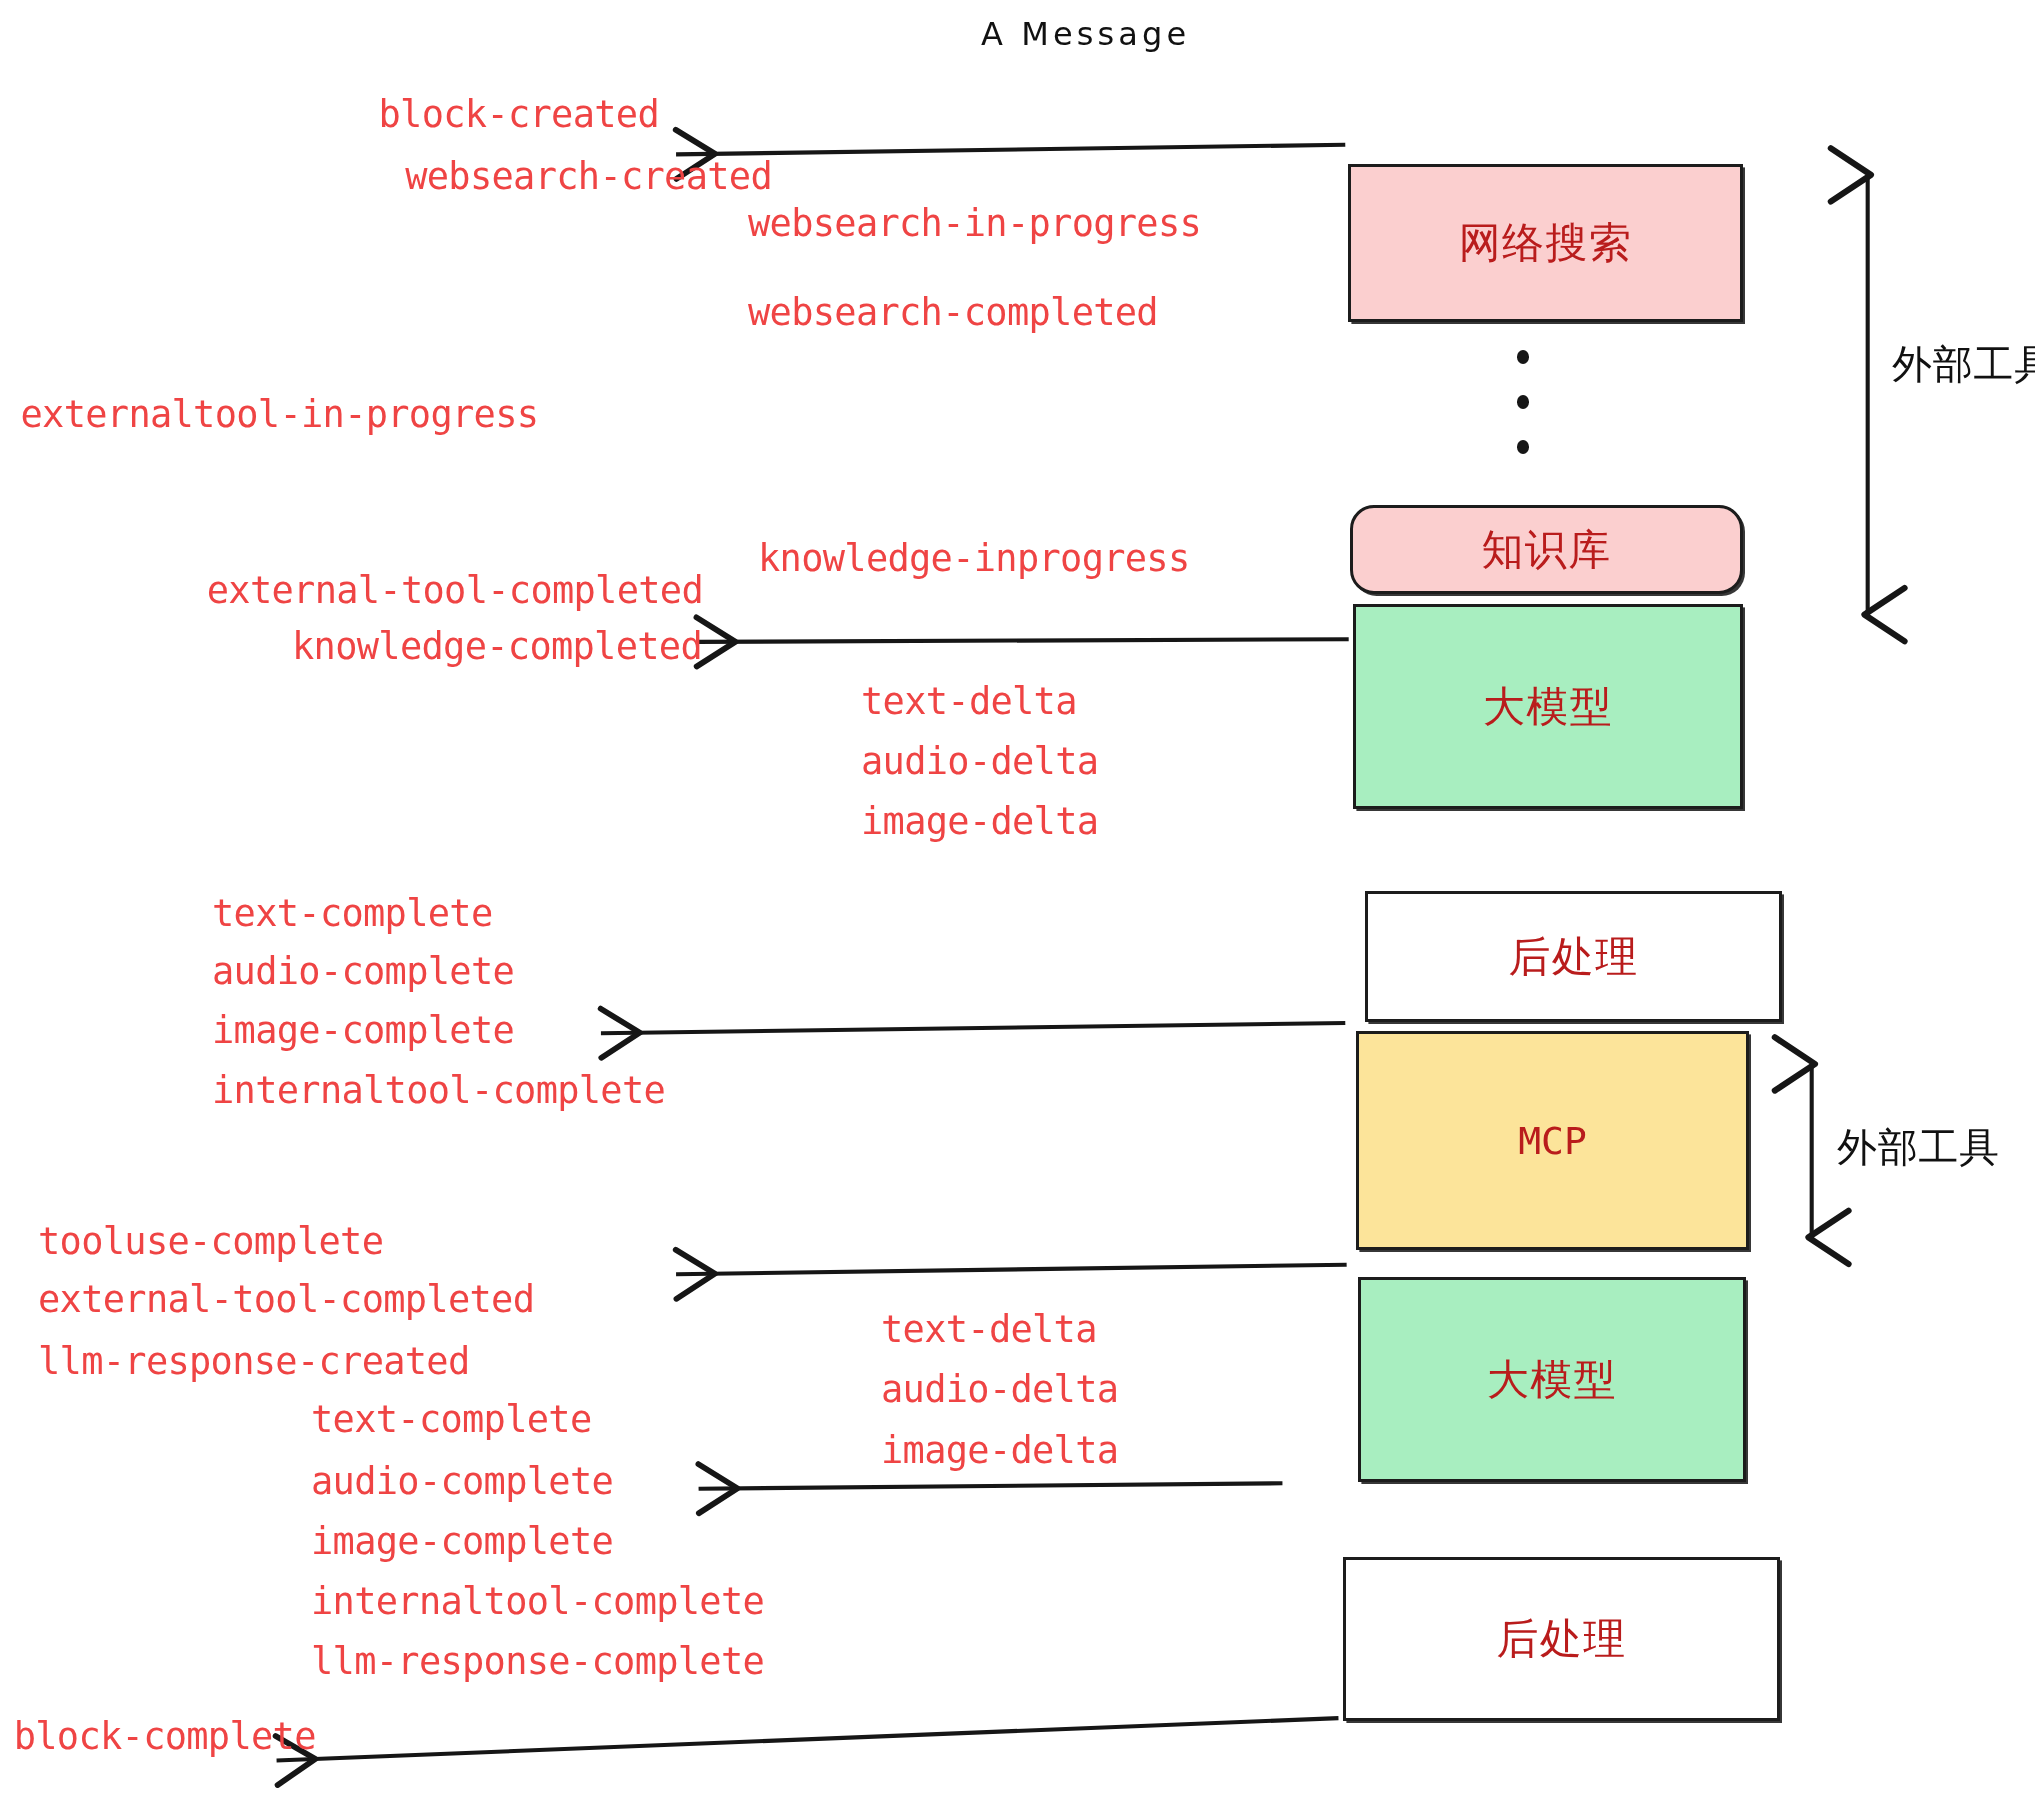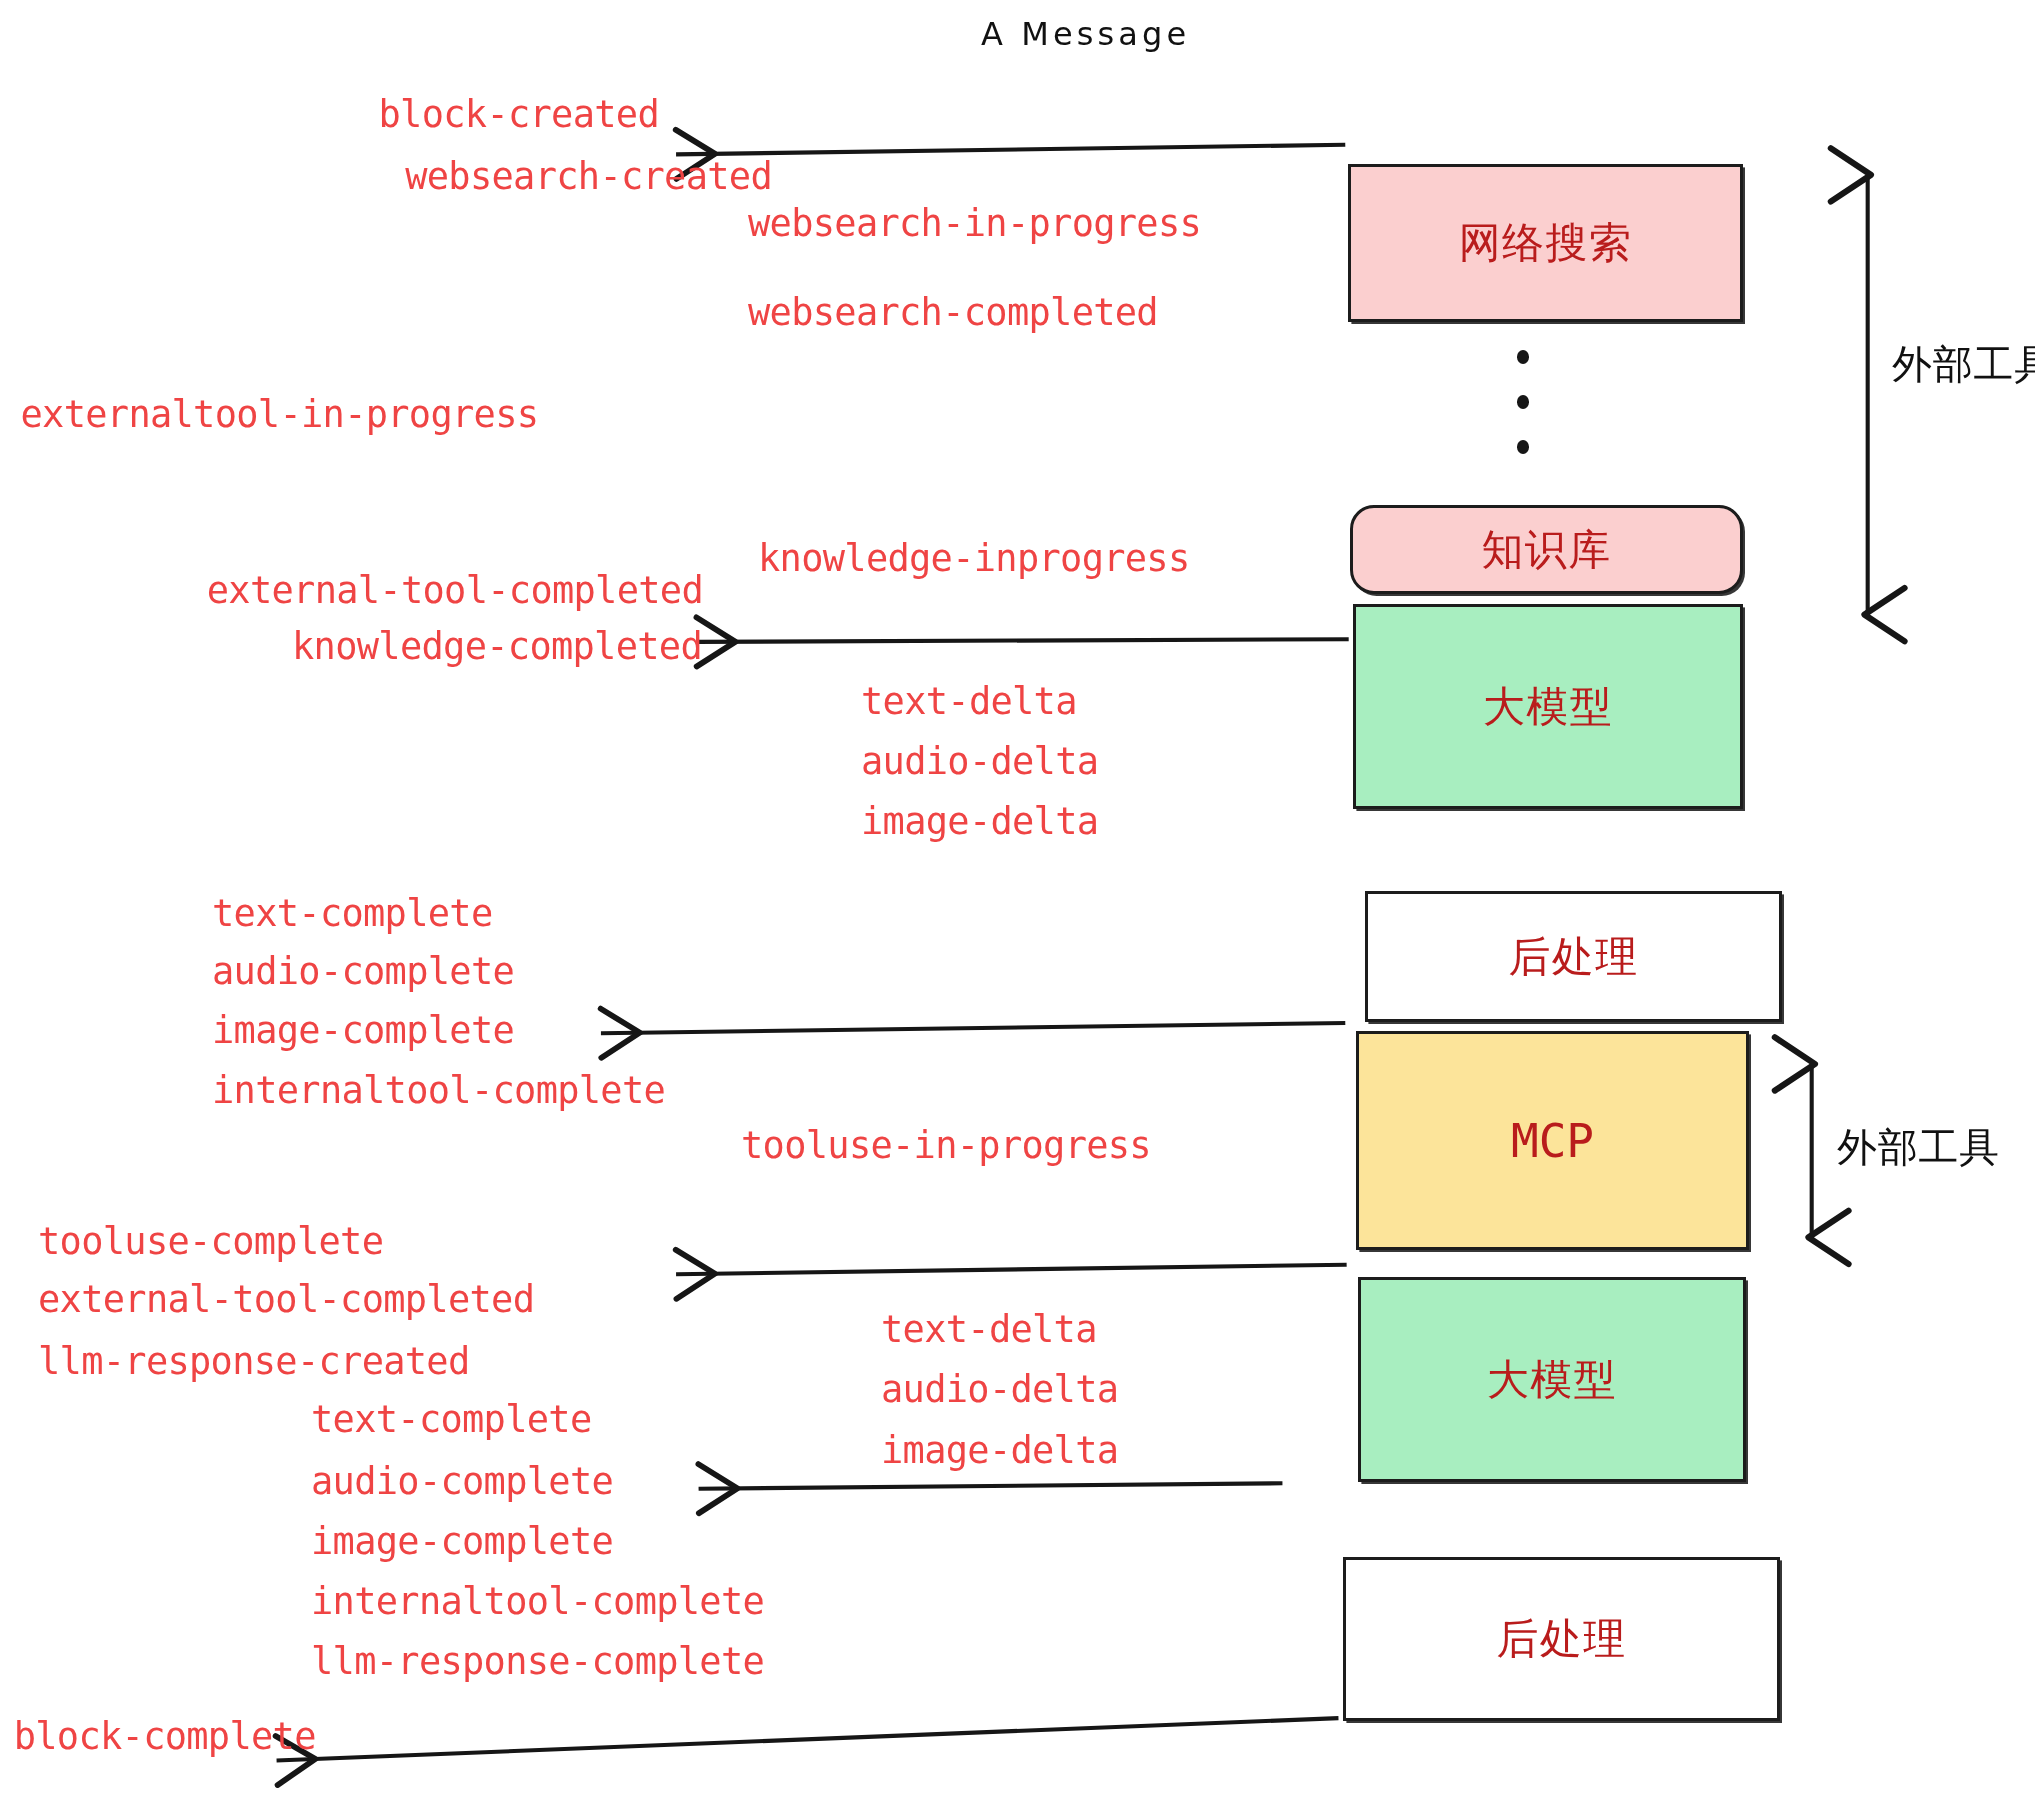--- a/index.html
+++ b/index.html
@@ -49,21 +49,21 @@
   }
   .node .node-label {
     font-family: "DejaVu Sans", "Liberation Sans", sans-serif;
     font-size: 42px;
     color: #b91c1c;
     letter-spacing: 1.4px;
     white-space: nowrap;
   }
   .node.mono .node-label {
     font-family: "DejaVu Sans Mono", "Liberation Mono", monospace;
-    font-size: 46px;
+    font-size: 38px;
     letter-spacing: 0px;
   }
 
   
   .vdots {
     position: absolute;
     display: flex;
     flex-direction: column;
     align-items: center;
     justify-content: space-between;
@@ -171,21 +171,20 @@
   <div class="evt" style="left:758px; top:540px;">knowledge-inprogress</div>
   <div class="evt right" style="left:703px; top:572px;">external-tool-completed</div>
   <div class="evt right" style="left:702px; top:628px;">knowledge-completed</div>
   <div class="evt" style="left:861px; top:683px;">text-delta</div>
   <div class="evt" style="left:861px; top:743px;">audio-delta</div>
   <div class="evt" style="left:861px; top:803px;">image-delta</div>
   <div class="evt" style="left:212px; top:895px;">text-complete</div>
   <div class="evt" style="left:212px; top:953px;">audio-complete</div>
   <div class="evt" style="left:212px; top:1012px;">image-complete</div>
   <div class="evt" style="left:212px; top:1072px;">internaltool-complete</div>
-  <div class="evt" style="left:741px; top:1127px;">tooluse-in-progress</div>
   <div class="evt" style="left:38px; top:1223px;">tooluse-complete</div>
   <div class="evt" style="left:38px; top:1281px;">external-tool-completed</div>
   <div class="evt" style="left:38px; top:1343px;">llm-response-created</div>
   <div class="evt" style="left:881px; top:1311px;">text-delta</div>
   <div class="evt" style="left:881px; top:1371px;">audio-delta</div>
   <div class="evt" style="left:881px; top:1432px;">image-delta</div>
   <div class="evt" style="left:311px; top:1401px;">text-complete</div>
   <div class="evt" style="left:311px; top:1463px;">audio-complete</div>
   <div class="evt" style="left:311px; top:1523px;">image-complete</div>
   <div class="evt" style="left:311px; top:1583px;">internaltool-complete</div>

